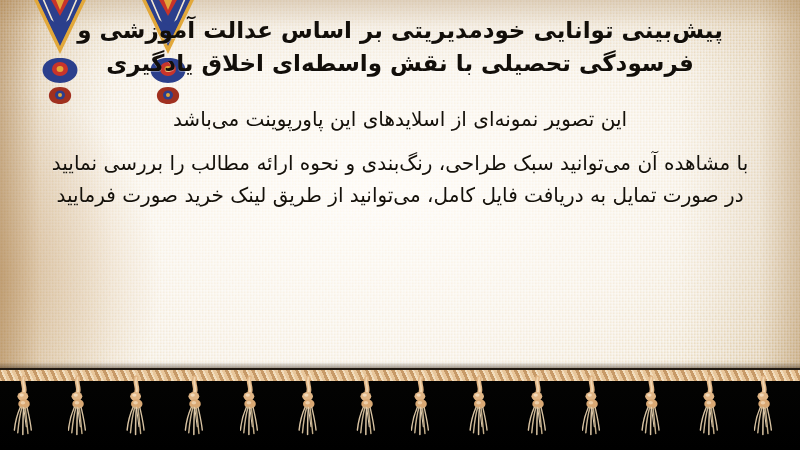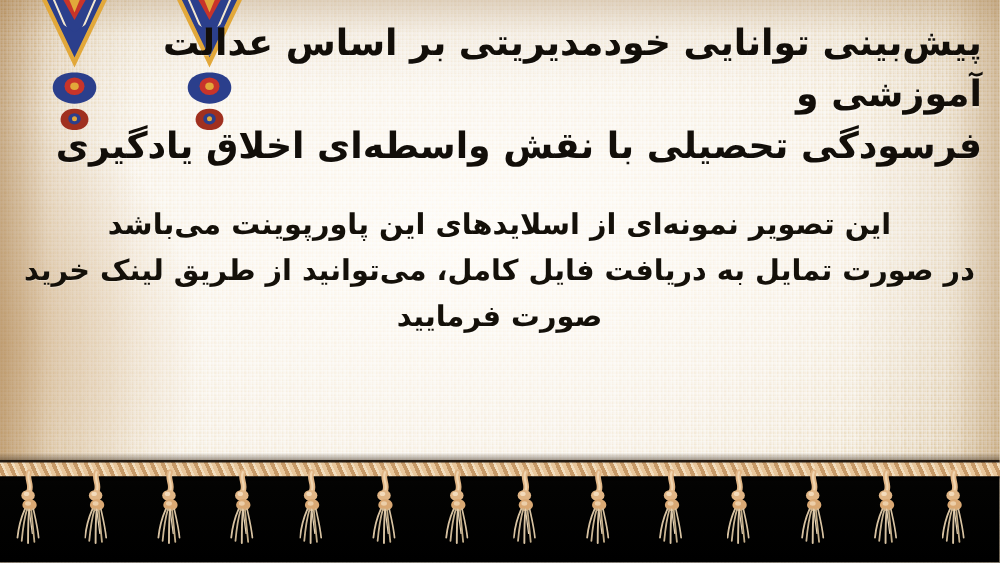--- a/index.html
+++ b/index.html
@@ -114,34 +114,33 @@
   .text-layer {
     position: absolute;
     left: 0; right: 0; top: 0;
     padding: 0 14px 0 14px;
     text-align: center;
     direction: rtl;
   }
   .title {
     margin: 0;
     padding-top: 14px;
-    font-size: 29px;
+    font-size: 23px;
     font-weight: 700;
     line-height: 1.42;
     color: #120e09;
     letter-spacing: 0;
     text-shadow: 0 1px 0 rgba(255,255,255,0.35);
-    text-align: right;
   }
   .title .tline { display: block; }
   .body {
     margin: 0;
     padding-top: 24px;
-    font-size: 23px;
-    font-weight: 700;
+    font-size: 20px;
+    font-weight: 400;
     line-height: 1.62;
     color: #141009;
     text-shadow: 0 1px 0 rgba(255,255,255,0.30);
   }
   .body .bline { display: block; }
   .body .bline.spaced { margin-top: 11px; }
 
   
   .fringe-band {
     position: absolute;
@@ -256,20 +255,21 @@
     </svg>
   </div>
 
   <div class="text-layer">
     <h1 class="title">
       <span class="tline">پیش‌بینی توانایی خودمدیریتی بر اساس عدالت آموزشی و</span>
       <span class="tline">فرسودگی تحصیلی با نقش واسطه‌ای اخلاق یادگیری</span>
     </h1>
     <div class="body">
       <span class="bline">این تصویر نمونه‌ای از اسلایدهای این پاورپوینت می‌باشد</span>
+      <span class="bline spaced">با مشاهده آن می‌توانید سبک طراحی، رنگ‌بندی و نحوه ارائه مطالب را بررسی نمایید</span>
       <span class="bline">در صورت تمایل به دریافت فایل کامل، می‌توانید از طریق لینک خرید صورت فرمایید</span>
     </div>
   </div>
 
   <div class="fringe-band">
     <div class="band-top-blend"></div>
     <div class="cord"></div>
     <div class="tassels" id="tassels">
         <svg class="tassel" width="26" height="74" viewBox="0 0 26 74" style="left: 11px;">
           <g transform="translate(2,0)">

